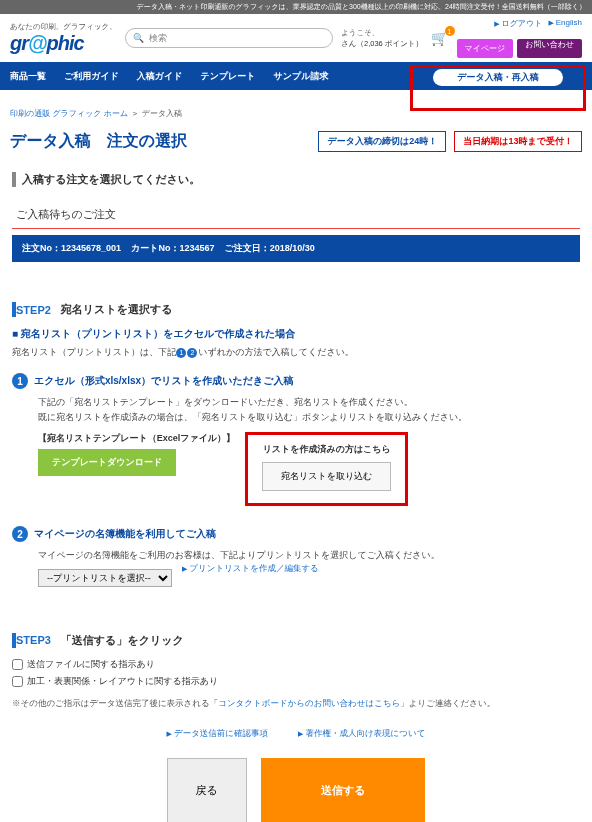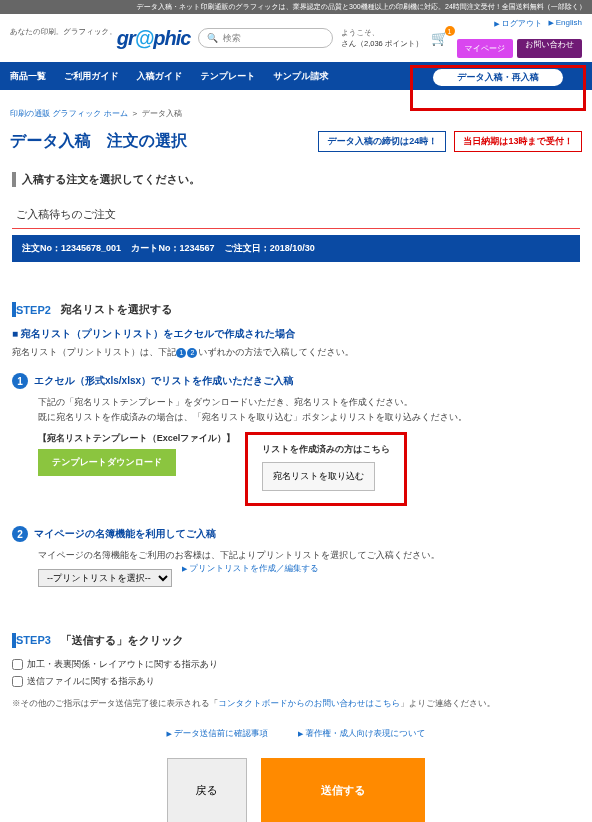--- a/index.html
+++ b/index.html
@@ -40,39 +40,39 @@
     .red-txt { color: #d00; font-size: 8.5px; line-height: 1.5; margin: 6px 0; }
     .circ { display:inline-block; width:10px; height:10px; border-radius:50%; background:#1a6ec9; color:#fff; font-size:7px; text-align:center; line-height:10px; margin-right:1px;}
     .num-circ { display:inline-flex; width:16px; height:16px; border-radius:50%; background:#1a6ec9; color:#fff; font-size:10px; align-items:center; justify-content:center; font-weight:bold; margin-right:6px; flex-shrink:0;}
     .excel-row { display:flex; align-items:center; font-size:10px; font-weight:bold; color:#0a4aa3; margin-top:14px;}
     .inner-block { padding: 6px 0 6px 26px; }
     .two-col { display:flex; gap:10px; align-items:flex-start; margin-top:8px;}
     .tmpl-label { font-size:9px; font-weight:bold; }
     .btn-green { background:#8bc53f; color:#fff; font-size:9px; font-weight:bold; padding:7px 14px; border:none; margin-top:4px;}
     .red-box { border:3px solid #d00; padding:8px 14px 12px; }
     .red-box-title { font-size:9px; font-weight:bold; text-align:center; margin-bottom:6px;}
-    .btn-white { background:#f7f7f7; border:1px solid #bbb; font-size:9px; padding:7px 10px; }
+    .btn-white { background:#f7f7f7; border:1px solid #bbb; font-size:9px; padding:7px 18px; }
     .select { border:1px solid #aaa; font-size:9px; padding:2px 4px; margin-top:6px;}
     .link { color:#1a6ec9; font-size:8.5px; }
     .check-row { display:flex; align-items:center; gap:4px; font-size:9px; margin:4px 0;}
     .check-row input { width:11px; height:11px;}
     .note-row { font-size:8.5px; color:#555; margin:10px 0;}
     .link-row { display:flex; gap:30px; justify-content:center; margin:18px 0;}
     .btn-row { display:flex; gap:14px; justify-content:center; margin:16px 0 10px;}
     .btn-back { background:#eee; border:1px solid #bbb; font-size:11px; padding:10px 28px;}
     .btn-send { background:#ff8a00; color:#fff; font-size:11px; font-weight:bold; padding:25px 60px; border:none;}
     .tri::before{content:"▶ "; color:#1a6ec9; font-size:7px;}
   </style>
 </head>
 <body>
 
 <div class="top-note">データ入稿・ネット印刷通販のグラフィックは、業界認定の品質と300機種以上の印刷機に対応。24時間注文受付！全国送料無料（一部除く）</div>
 
 <div class="header1">
-  <div style="display:flex;">
+  <div style="display:flex;flex-direction:column;">
     <div class="tagline">あなたの印刷。グラフィック。</div>
     <div class="logo"><span>gr</span><span class="at">@</span><span>phic</span></div>
   </div>
   <div class="search">
     <span>🔍</span>
     <span>検索</span>
   </div>
   <div style="display:flex;flex-direction:column;gap:1px;">
     <div class="welcome">ようこそ、</div>
     <div class="points">さん（2,036 ポイント）</div>
@@ -158,25 +158,25 @@
       <span class="link tri">プリントリストを作成／編集する</span>
     </div>
   </div>
 
   <div class="step-head">
     <span class="step-label">STEP3</span>
       <span>「送信する」をクリック</span>
   </div>
   <div class="check-row">
       <input type="checkbox" style="">
-      <span>加工・表裏関係・レイアウトに関する指示あり</span>
+      <span>送信ファイルに関する指示あり</span>
     </div>
   <div class="check-row">
       <input type="checkbox" style="">
-      <span>送信ファイルに関する指示あり</span>
+      <span>加工・表裏関係・レイアウトに関する指示あり</span>
     </div>
 
   <div class="note-row"><span>※その他のご指示はデータ送信完了後に表示される「</span><span class="link">コンタクトボードからのお問い合わせはこちら</span><span>」よりご連絡ください。</span></div>
 
   <div class="link-row">
     <span class="link tri">データ送信前に確認事項</span>
     <span class="link tri">著作権・成人向け表現について</span>
   </div>
 
   <div class="btn-row">

